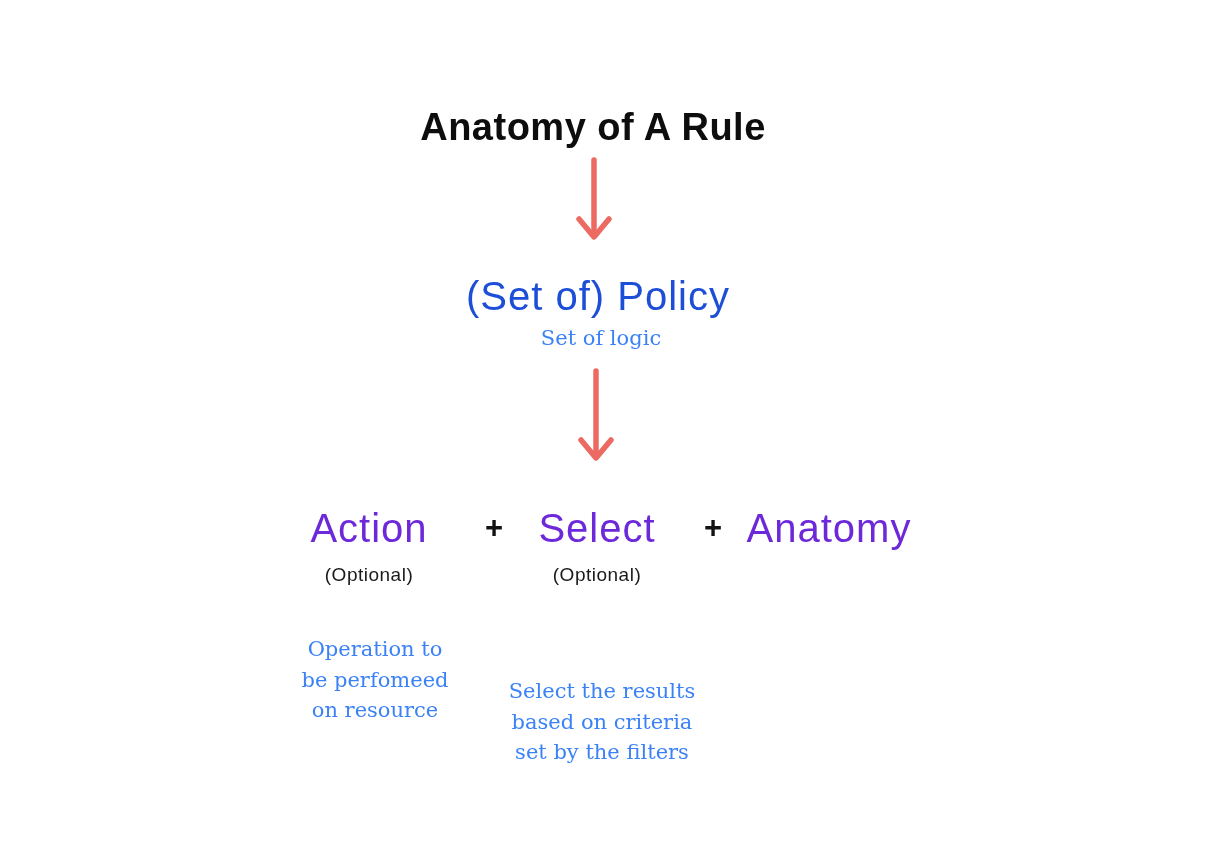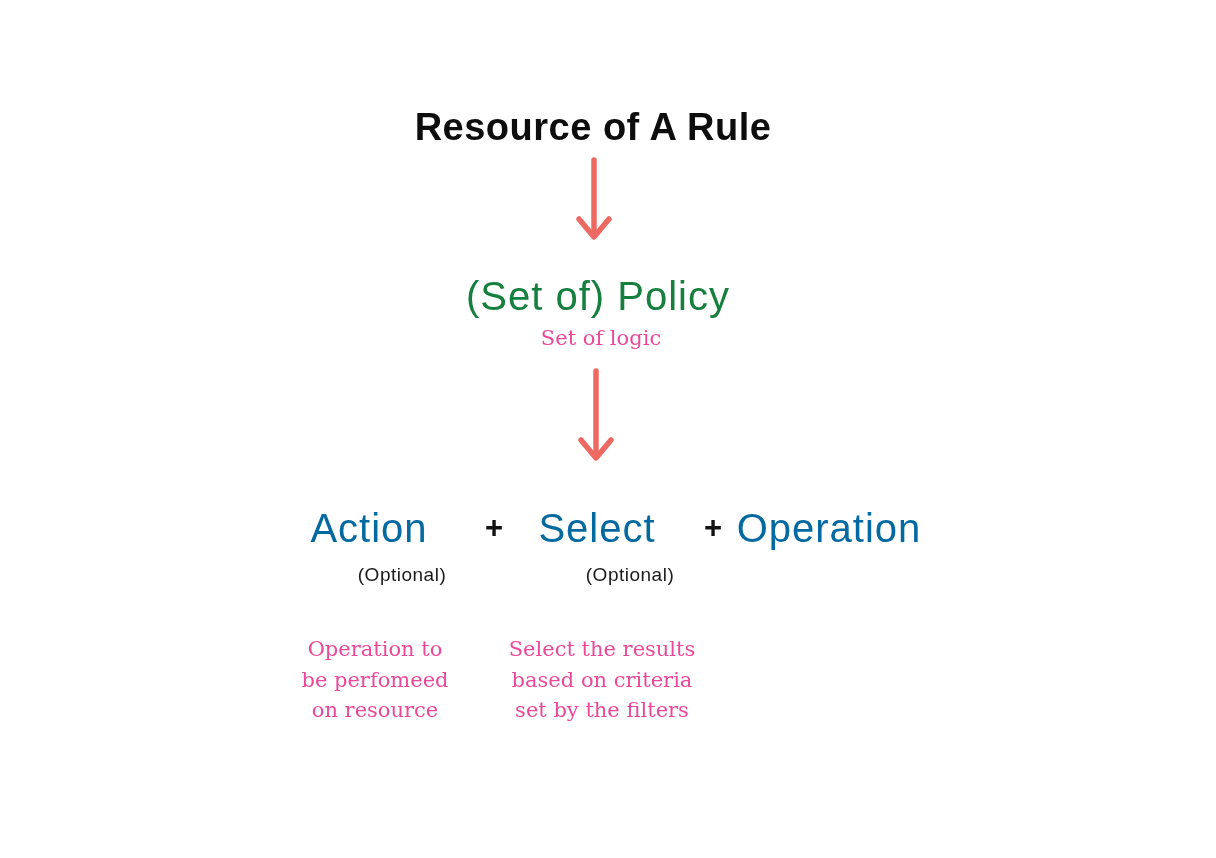--- a/index.html
+++ b/index.html
@@ -27,39 +27,39 @@
   .arrow-svg { position: absolute; display: block; }
   .arrow-1 { left: 574px; top: 157px; }
   .arrow-2 { left: 576px; top: 368px; }
 
   .policy-label {
     top: 270px; left: 598px;
     font-size: 40px;
     font-weight: 300;
     letter-spacing: 1px;
     line-height: 52px;
-    color: #15803d;
+    color: #1d4ed8;
   }
   .serif {
     font-family: "DejaVu Serif", serif;
-    color: #ec4899;
+    color: #3b82f6;
   }
   .policy-sublabel {
     top: 324px; left: 601px;
     font-size: 21px;
     line-height: 28px;
   }
 
   .component-label {
     top: 502px;
     font-size: 40px;
     font-weight: 300;
     letter-spacing: 1px;
     line-height: 52px;
-    color: #0369a1;
+    color: #6d28d9;
   }
   .component-action   { left: 369px; }
   .component-filter   { left: 597px; }
   .component-resource { left: 829px; }
 
   .plus {
     top: 502px;
     font-size: 31px;
     font-weight: 700;
     line-height: 52px;
@@ -68,60 +68,59 @@
   .plus-1 { left: 494px; }
   .plus-2 { left: 713px; }
 
   .optional-label {
     top: 562px;
     font-size: 19px;
     font-weight: 300;
     letter-spacing: 0.5px;
     line-height: 26px;
     color: #1b1b1b;
-    margin-left: 33px;
   }
   .optional-action { left: 369px; }
   .optional-filter { left: 597px; }
 
   .description {
     top: 634px;
     font-size: 21px;
     line-height: 30.5px;
     white-space: pre-line;
   }
   .description-action   { left: 375px; text-align: center; }
-  .description-filter   { left: 602px; }
+  .description-filter   { left: 602px; margin-top: 42px; }
   .description-resource { left: 850px; }
 </style>
 </head>
 <body>
 
 <div class="canvas">
 
-  <h1 class="abs title">Resource of A Rule</h1>
+  <h1 class="abs title">Anatomy of A Rule</h1>
 
   <svg class="arrow-svg arrow-1" width="40" height="100" viewBox="0 0 40 100" fill="none">
     <path d="M20 3 V79" stroke-width="5.5" stroke-linecap="round" stroke="#ec6a62"></path>
     <path d="M5 62 L20 80 L35 62" stroke-width="5.5" stroke-linecap="round" stroke-linejoin="round" stroke="#ec6a62"></path>
   </svg>
 
   <div class="abs policy-label">(Set of) Policy</div>
   <div class="abs serif policy-sublabel">Set of logic</div>
 
   <svg class="arrow-svg arrow-2" width="40" height="110" viewBox="0 0 40 110" fill="none">
     <path d="M20 3 V89" stroke-width="5.5" stroke-linecap="round" stroke="#ec6a62"></path>
     <path d="M5 72 L20 90 L35 72" stroke-width="5.5" stroke-linecap="round" stroke-linejoin="round" stroke="#ec6a62"></path>
   </svg>
 
   <div class="abs component-label component-action">Action</div>
   <div class="abs plus plus-1">+</div>
   <div class="abs component-label component-filter">Select</div>
   <div class="abs plus plus-2">+</div>
-  <div class="abs component-label component-resource">Operation</div>
+  <div class="abs component-label component-resource">Anatomy</div>
 
   <div class="abs optional-label optional-action">(Optional)</div>
   <div class="abs optional-label optional-filter">(Optional)</div>
 
   <div class="abs serif description description-action">Operation to
 be perfomeed
 on resource</div>
   <div class="abs serif description description-filter">Select the results
 based on criteria
 set by the filters</div>

